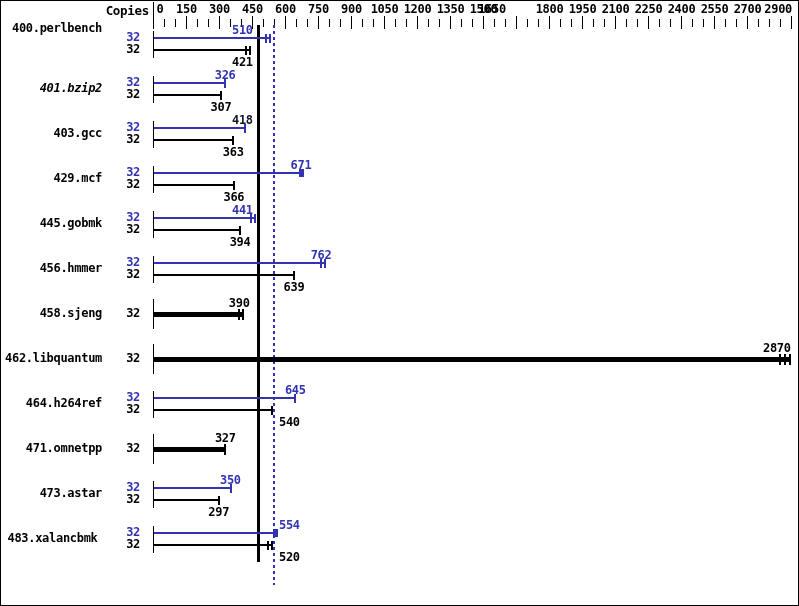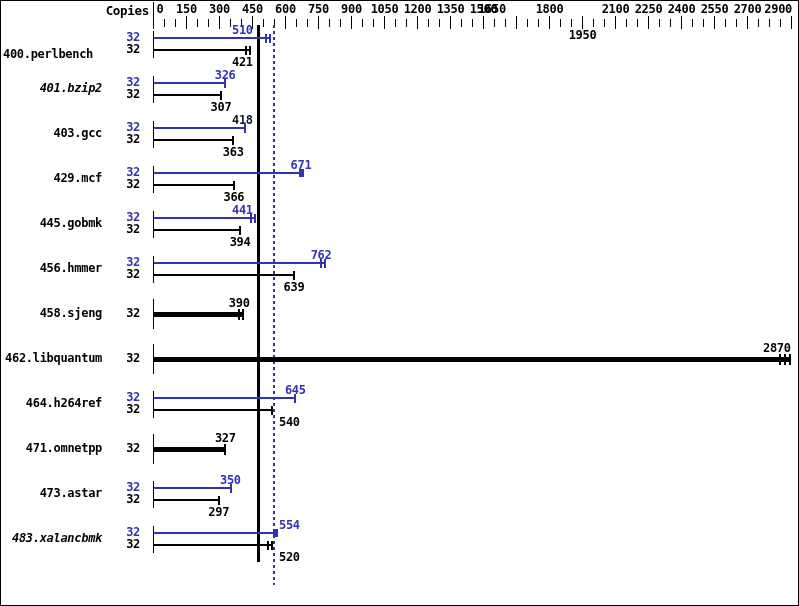--- a/index.html
+++ b/index.html
@@ -98,30 +98,30 @@
       <div class="abs" style="top: 2px; left: 251.5px; transform: translateX(-50%);">450</div>
       <div class="abs" style="top: 2px; left: 284.5px; transform: translateX(-50%);">600</div>
       <div class="abs" style="top: 2px; left: 317.5px; transform: translateX(-50%);">750</div>
       <div class="abs" style="top: 2px; left: 350.5px; transform: translateX(-50%);">900</div>
       <div class="abs" style="top: 2px; left: 383.5px; transform: translateX(-50%);">1050</div>
       <div class="abs" style="top: 2px; left: 416.5px; transform: translateX(-50%);">1200</div>
       <div class="abs" style="top: 2px; left: 449.5px; transform: translateX(-50%);">1350</div>
       <div class="abs" style="top: 2px; left: 482.5px; transform: translateX(-50%);">1500</div>
       <div class="abs" style="top: 2px; left: 491px; transform: translateX(-50%);">1650</div>
       <div class="abs" style="top: 2px; left: 548.5px; transform: translateX(-50%);">1800</div>
-      <div class="abs" style="top: 2px; left: 581.5px; transform: translateX(-50%); margin-top: 26px;">1950</div>
+      <div class="abs" style="top: 2px; left: 581.5px; transform: translateX(-50%);">1950</div>
       <div class="abs" style="top: 2px; left: 614.5px; transform: translateX(-50%);">2100</div>
       <div class="abs" style="top: 2px; left: 647.5px; transform: translateX(-50%);">2250</div>
       <div class="abs" style="top: 2px; left: 680.5px; transform: translateX(-50%);">2400</div>
       <div class="abs" style="top: 2px; left: 713.5px; transform: translateX(-50%); text-align: center;">2550</div>
       <div class="abs" style="top: 2px; left: 746.5px; transform: translateX(-50%);">2700</div>
       <div class="abs" style="top: 2px; left: 791px; transform: translateX(-100%);">2900</div>
       <div class="abs" style="left: 255.5px; top: 24px; width: 3px; height: 537px; background: rgb(0, 0, 0);"></div>
       <div class="abs" style="left: 271.84px; top: 24px; width: 2px; height: 560px; background: repeating-linear-gradient(rgb(51, 51, 178) 0px, rgb(51, 51, 178) 3px, transparent 3px, transparent 6px);"></div>
-      <div class="abs" style="left: 2px; top: 47px; width: 99px; text-align: left;">400.perlbench</div>
+      <div class="abs" style="left: 2px; top: 21px; width: 99px; text-align: right;">400.perlbench</div>
       <div class="abs" style="left: 152px; top: 30px; width: 1px; height: 27px; background: rgb(0, 0, 0);"></div>
       <div class="abs" style="left: 110px; top: 30px; width: 29px; text-align: right; color: rgb(51, 51, 178);">32</div>
       <div class="abs" style="left: 110px; top: 42px; width: 29px; text-align: right;">32</div>
       <div class="abs" style="left: 152.5px; top: 36px; width: 116.2px; height: 2px; background: rgb(51, 51, 178);"></div>
       <div class="abs" style="left: 263.7px; top: 32.5px; width: 2px; height: 9px; background: rgb(51, 51, 178);"></div>
       <div class="abs" style="left: 267.7px; top: 32.5px; width: 2px; height: 9px; background: rgb(51, 51, 178);"></div>
       <div class="abs" style="left: 231px; top: 23px; width: 25px; color: rgb(51, 51, 178);">510</div>
       <div class="abs" style="left: 152.5px; top: 48px; width: 96.62px; height: 2px; background: rgb(0, 0, 0);"></div>
       <div class="abs" style="left: 244.12px; top: 44.5px; width: 2px; height: 9px; background: rgb(0, 0, 0);"></div>
       <div class="abs" style="left: 248.12px; top: 44.5px; width: 2px; height: 9px; background: rgb(0, 0, 0);"></div>
@@ -212,21 +212,21 @@
       <div class="abs" style="left: 2px; top: 486px; width: 99px; text-align: right;">473.astar</div>
       <div class="abs" style="left: 152px; top: 480px; width: 1px; height: 27px; background: rgb(0, 0, 0);"></div>
       <div class="abs" style="left: 110px; top: 480px; width: 29px; text-align: right; color: rgb(51, 51, 178);">32</div>
       <div class="abs" style="left: 110px; top: 492px; width: 29px; text-align: right;">32</div>
       <div class="abs" style="left: 152.5px; top: 486px; width: 77px; height: 2px; background: rgb(51, 51, 178);"></div>
       <div class="abs" style="left: 228.5px; top: 482.5px; width: 2px; height: 9px; background: rgb(51, 51, 178);"></div>
       <div class="abs" style="left: 219px; top: 473px; width: 25px; color: rgb(51, 51, 178);">350</div>
       <div class="abs" style="left: 152.5px; top: 498px; width: 65.34px; height: 2px; background: rgb(0, 0, 0);"></div>
       <div class="abs" style="left: 216.84px; top: 494.5px; width: 2px; height: 9px; background: rgb(0, 0, 0);"></div>
       <div class="abs" style="left: 207.34px; top: 505px; width: 25px; color: rgb(0, 0, 0);">297</div>
-      <div class="abs" style="left: 2px; top: 531px; width: 99px; text-align: right; font-style: italic;">483.xalancbmk</div>
+      <div class="abs" style="left: 2px; top: 531px; width: 99px; text-align: center;">483.xalancbmk</div>
       <div class="abs" style="left: 152px; top: 525px; width: 1px; height: 27px; background: rgb(0, 0, 0);"></div>
       <div class="abs" style="left: 110px; top: 525px; width: 29px; text-align: right; color: rgb(51, 51, 178);">32</div>
       <div class="abs" style="left: 110px; top: 537px; width: 29px; text-align: right;">32</div>
       <div class="abs" style="left: 152.5px; top: 531px; width: 121.88px; height: 2px; background: rgb(51, 51, 178);"></div>
       <div class="abs" style="left: 272.38px; top: 528px; width: 5px; height: 8px; background: rgb(51, 51, 178);"></div>
       <div class="abs" style="left: 278px; top: 518px; width: 25px; color: rgb(51, 51, 178);">554</div>
       <div class="abs" style="left: 152.5px; top: 543px; width: 118.4px; height: 2px; background: rgb(0, 0, 0);"></div>
       <div class="abs" style="left: 265.9px; top: 539.5px; width: 2px; height: 9px; background: rgb(0, 0, 0);"></div>
       <div class="abs" style="left: 269.9px; top: 539.5px; width: 2px; height: 9px; background: rgb(0, 0, 0);"></div>
       <div class="abs" style="left: 278px; top: 550px; width: 25px; color: rgb(0, 0, 0);">520</div>

